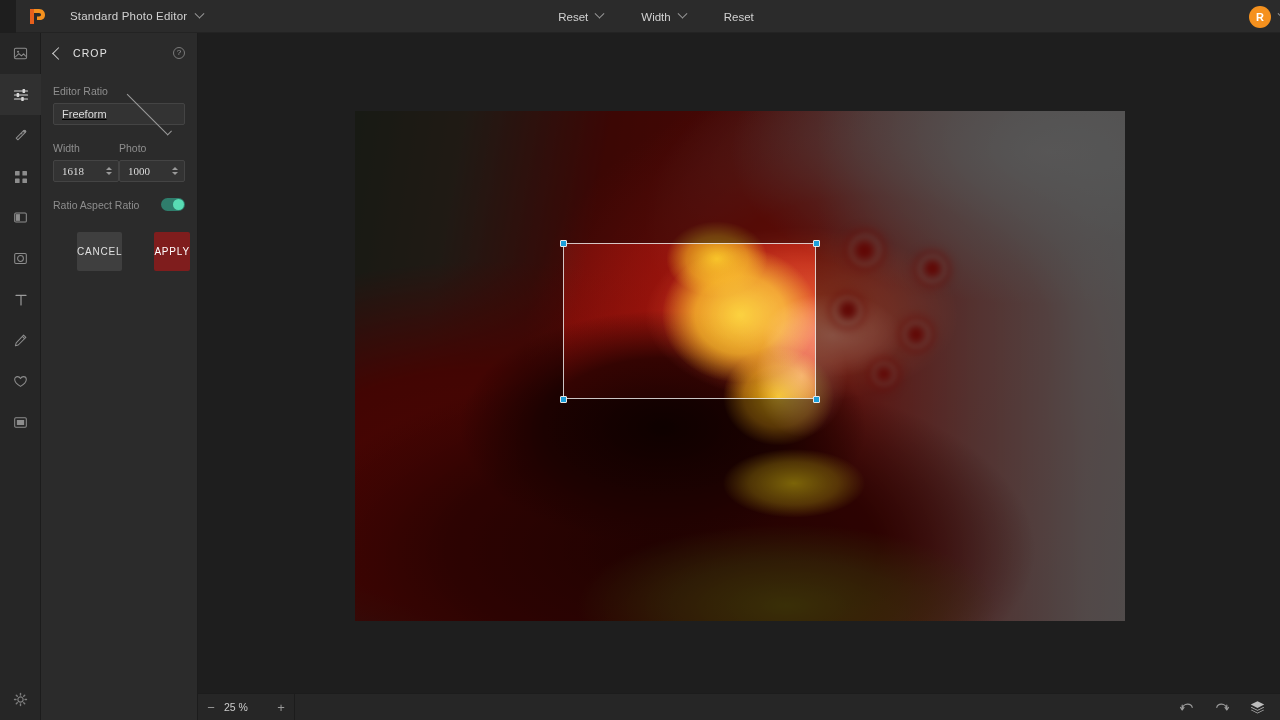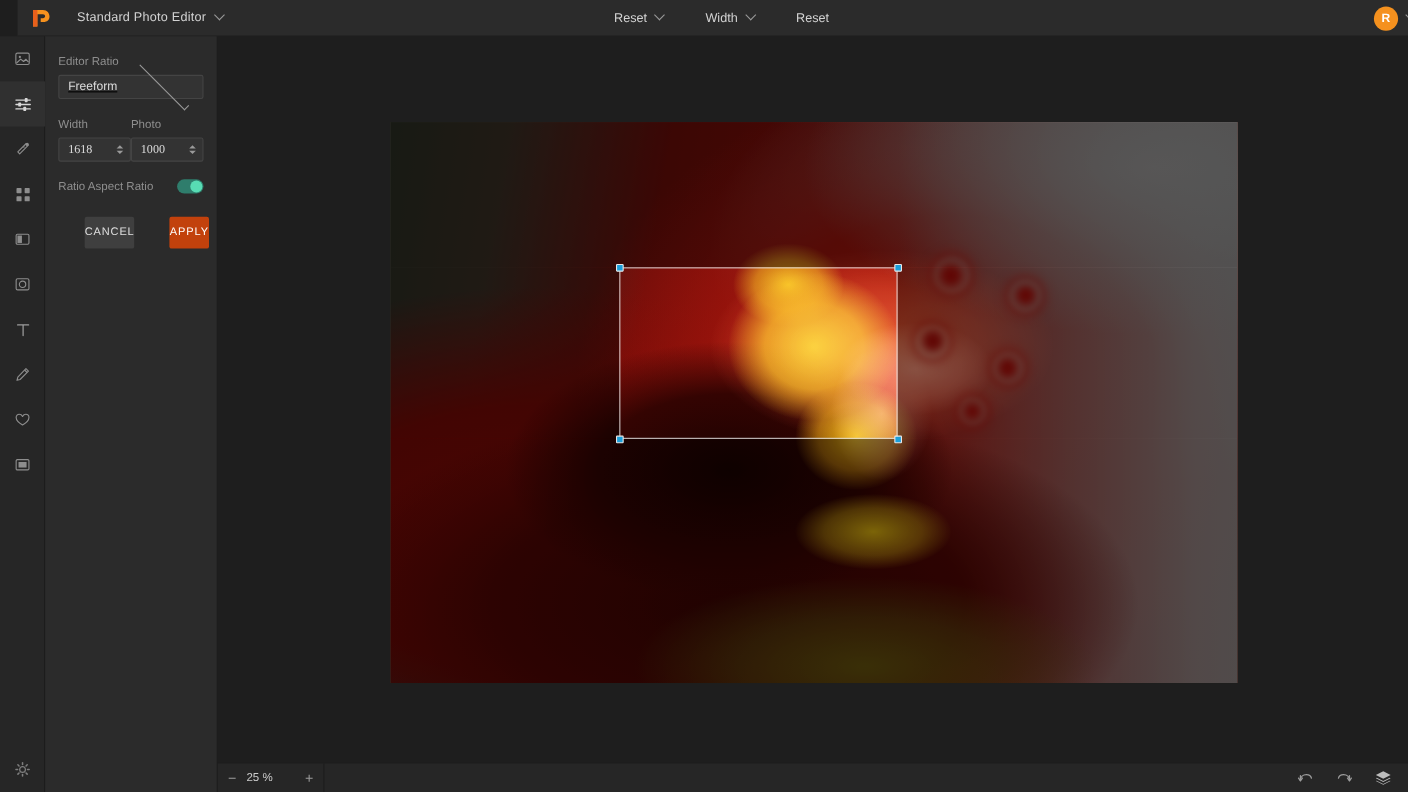--- a/index.html
+++ b/index.html
@@ -90,25 +90,25 @@
   .toggle {
     width: 24px; height: 13px; border-radius: 7px; background: #2f7d6c;
     position: relative; cursor: default;
   }
   .toggle .knob {
     position: absolute; right: 1px; top: 1px; width: 11px; height: 11px;
     border-radius: 50%; background: #58dcb4;
   }
   .btn-row { display: flex; gap: 8px; margin-top: 21px; }
   .btn {
-    flex: 1; height: 29px; border-radius: 2px; font-size: 10px; letter-spacing: .8px;
+    flex: 1; height: 39px; border-radius: 2px; font-size: 10px; letter-spacing: .8px;
     display: flex; align-items: center; justify-content: center; cursor: default; margin-left: 24px;
   }
   .btn.cancel { background: #3f3f3f; color: #e0e0e0; }
-  .btn.apply { background: #c2410c; color: #ffffff; }
+  .btn.apply { background: #7f1d1d; color: #ffffff; }
 
   
   .canvas {
     position: absolute; left: 198px; top: 33px; width: 1082px; height: 660px;
     background: #1e1e1e; overflow: hidden;
   }
   .photo {
     position: absolute; left: 157px; top: 78px; width: 770px; height: 510px;
     overflow: hidden; background: #2a2a20;
   }
@@ -297,20 +297,25 @@
               <line x1="11.4" y1="11.4" x2="12.5" y2="12.5"></line>
             <line x1="12.5" y1="3.5" x2="11.4" y2="4.6"></line>
               <line x1="4.6" y1="11.4" x2="3.5" y2="12.5"></line>
           </g>
         </svg>
       </div>
     </div>
   </div>
 
   <div class="panel">
+    <div class="panel-head">
+      <div class="back-arrow"></div>
+      <div class="panel-title">CROP</div>
+      <div class="help-icon">?</div>
+    </div>
 
     <div class="field-label">Editor Ratio</div>
     <div class="select">
       <span>Freeform</span>
       <span class="chev"></span>
     </div>
 
     <div class="two-col">
       <div>
         <div class="field-label">Width</div>

